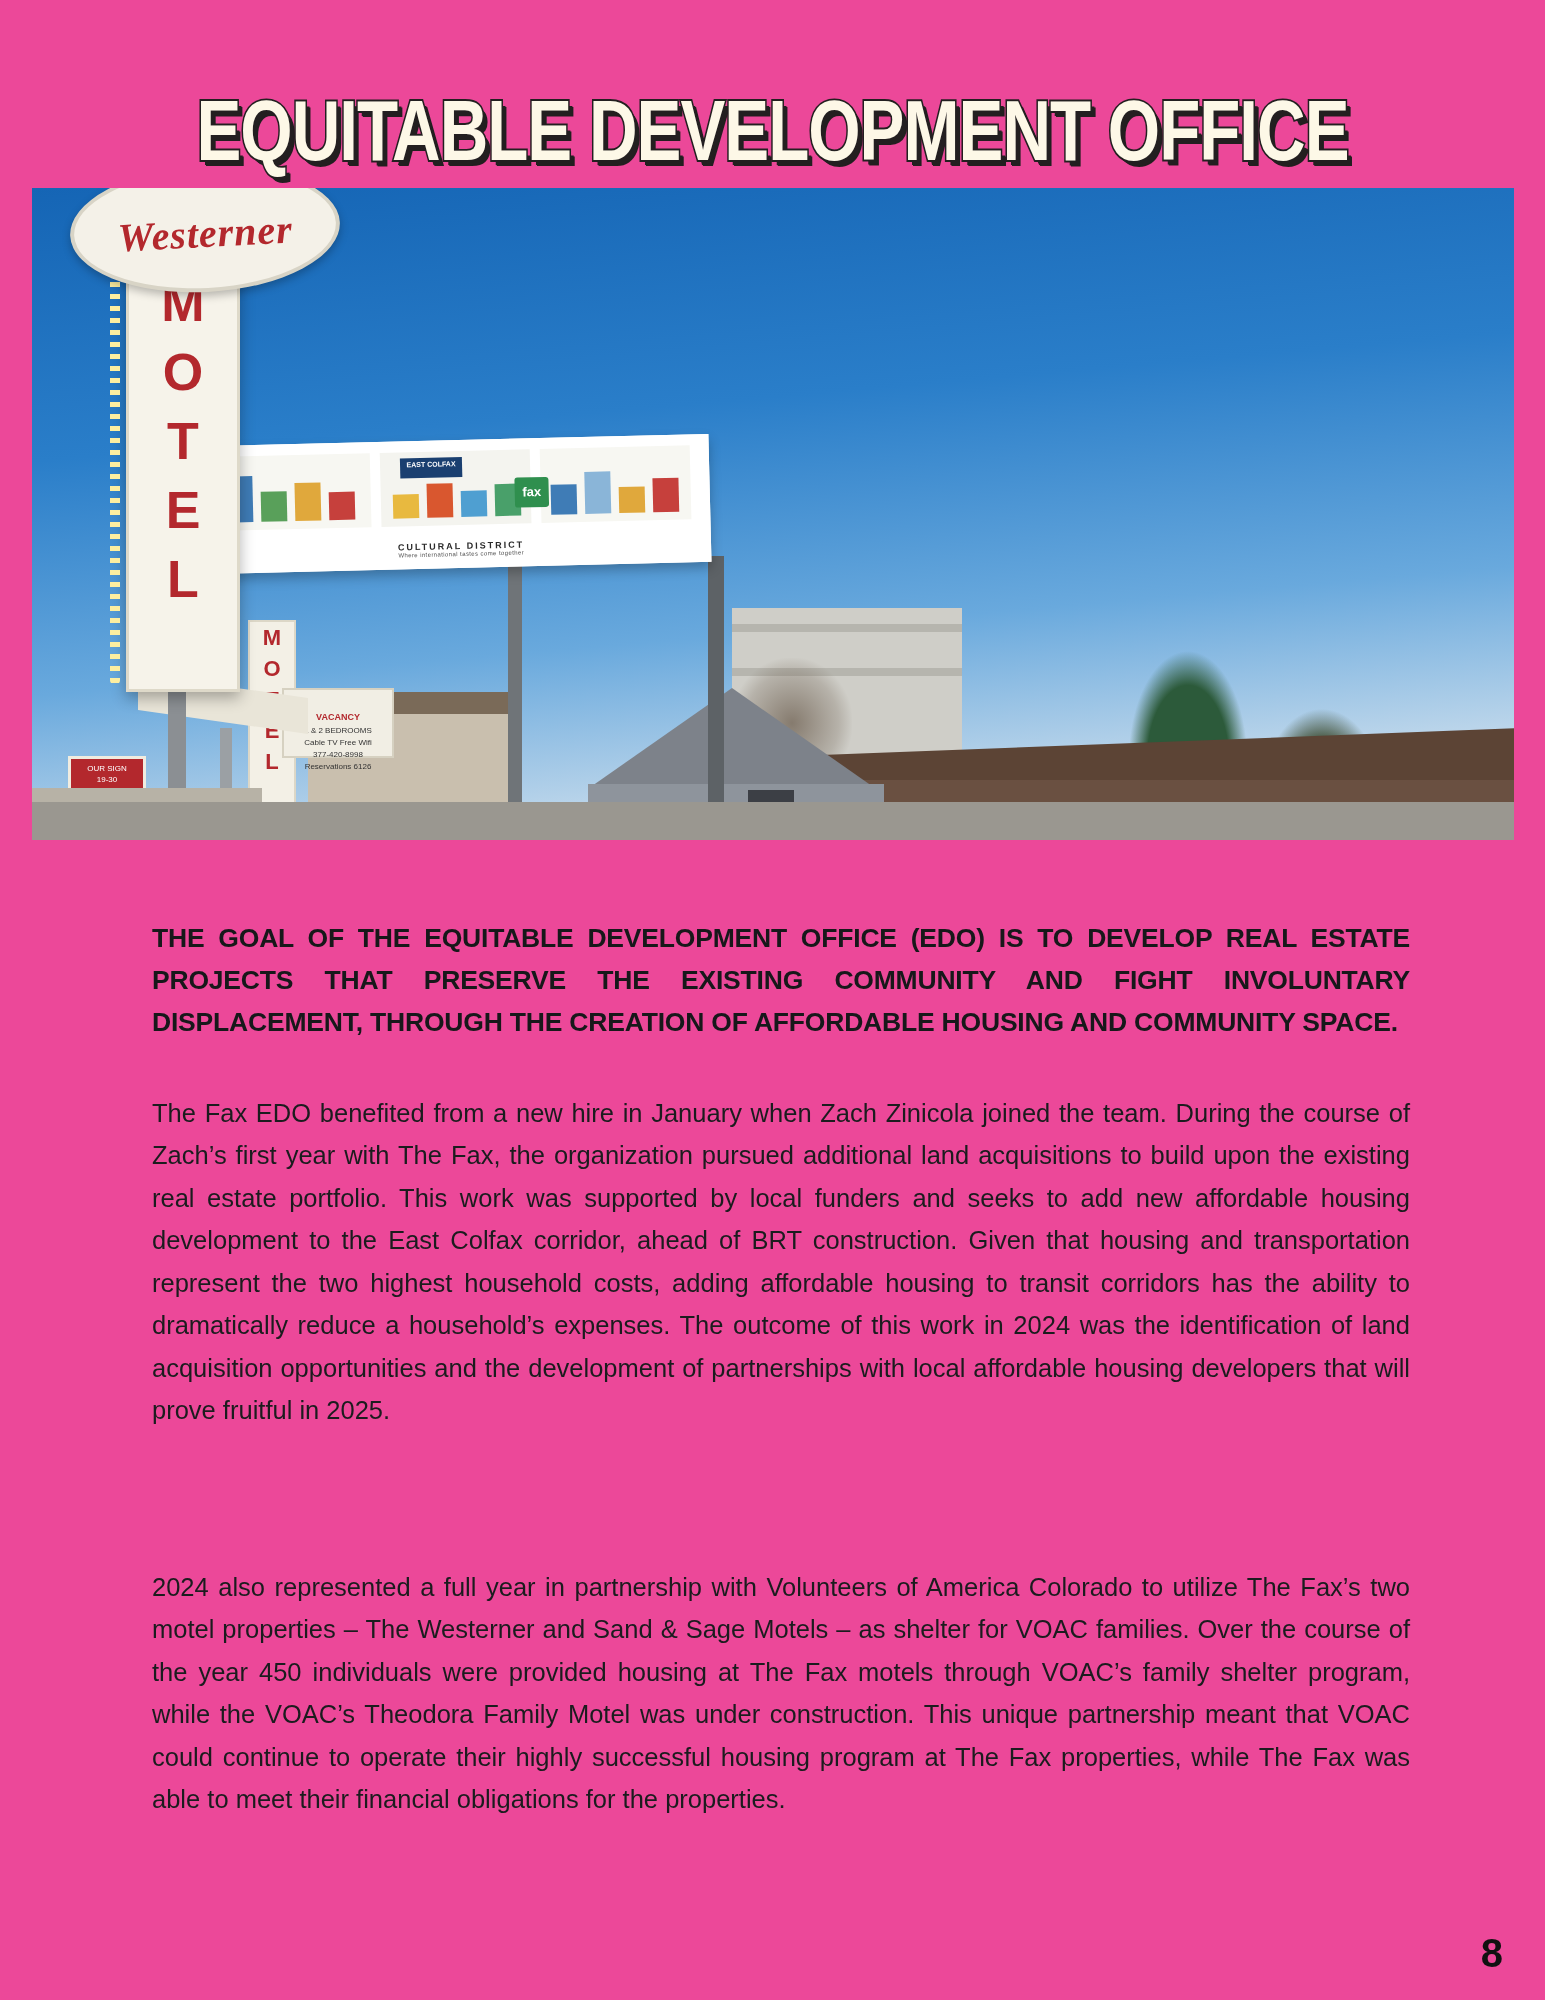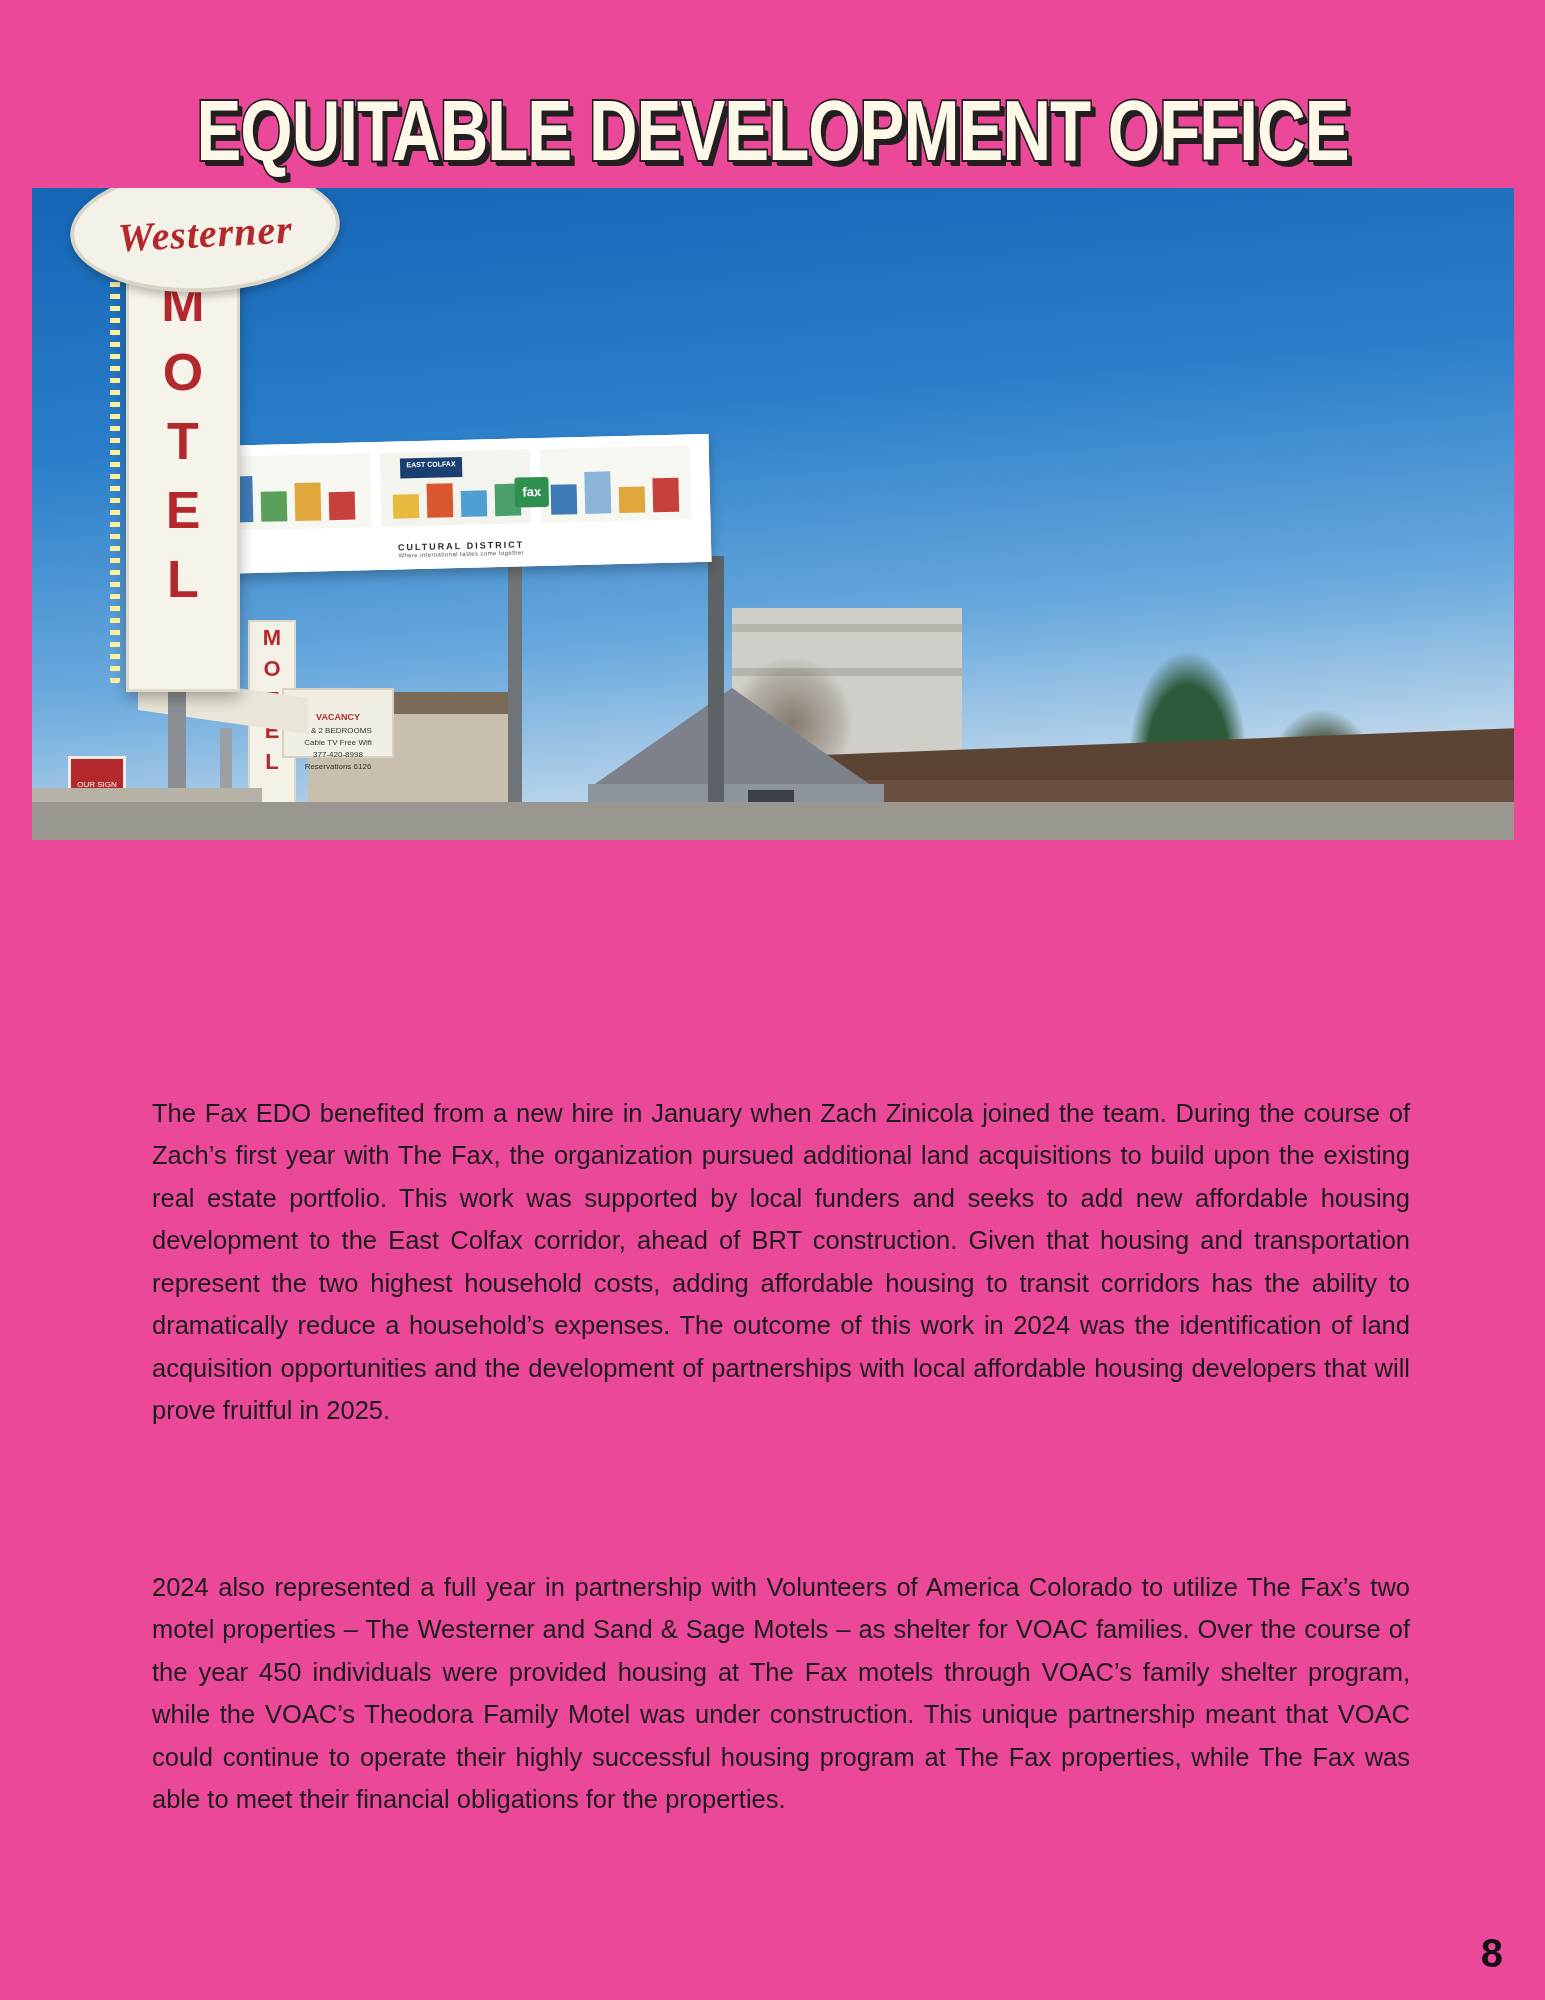--- a/index.html
+++ b/index.html
@@ -350,29 +350,29 @@
     left: 700px;
     top: 470px;
     width: 120px;
     height: 130px;
     background: radial-gradient(ellipse at 50% 50%, rgba(109,95,80,.75) 0%, rgba(109,95,80,.25) 55%, rgba(0,0,0,0) 72%);
   }
   .billboard-small {
     position: absolute;
     left: 36px;
     top: 568px;
-    width: 58px;
+    width: 78px;
     height: 46px;
     background: #b3282d;
     border: 3px solid #f0ece0;
     color: #fff;
     font-size: 8px;
     text-align: center;
     line-height: 1.4;
-    padding-top: 20px;
+    padding-top: 4px;
     box-sizing: border-box;
   }
   .ground {
     position: absolute;
     left: 0; right: 0;
     bottom: 0;
     height: 38px;
     background: #9a9790;
   }
   .fence {
@@ -517,17 +517,18 @@
 
     <div class="billboard-small">
       <div>OUR SIGN</div>
       <div>19-30</div>
     </div>
 
     <div class="fence"></div>
     <div class="ground"></div>
   </div>
 
+  <p class="lede">THE GOAL OF THE EQUITABLE DEVELOPMENT OFFICE (EDO) IS TO DEVELOP REAL ESTATE PROJECTS THAT PRESERVE THE EXISTING COMMUNITY AND FIGHT INVOLUNTARY DISPLACEMENT, THROUGH THE CREATION OF AFFORDABLE HOUSING AND COMMUNITY SPACE.</p>
   <p class="para" id="p1">The Fax EDO benefited from a new hire in January when Zach Zinicola joined the team. During the course of Zach’s first year with The Fax, the organization pursued additional land acquisitions to build upon the existing real estate portfolio. This work was supported by local funders and seeks to add new affordable housing development to the East Colfax corridor, ahead of BRT construction. Given that housing and transportation represent the two highest household costs, adding affordable housing to transit corridors has the ability to dramatically reduce a household’s expenses. The outcome of this work in 2024 was the identification of land acquisition opportunities and the development of partnerships with local affordable housing developers that will prove fruitful in 2025.</p>
   <p class="para" id="p2">2024 also represented a full year in partnership with Volunteers of America Colorado to utilize The Fax’s two motel properties – The Westerner and Sand &amp; Sage Motels – as shelter for VOAC families. Over the course of the year 450 individuals were provided housing at The Fax motels through VOAC’s family shelter program, while the VOAC’s Theodora Family Motel was under construction. This unique partnership meant that VOAC could continue to operate their highly successful housing program at The Fax properties, while The Fax was able to meet their financial obligations for the properties.</p>
 
   <div class="page-num">8</div>
 </div>
 
 </body></html>

